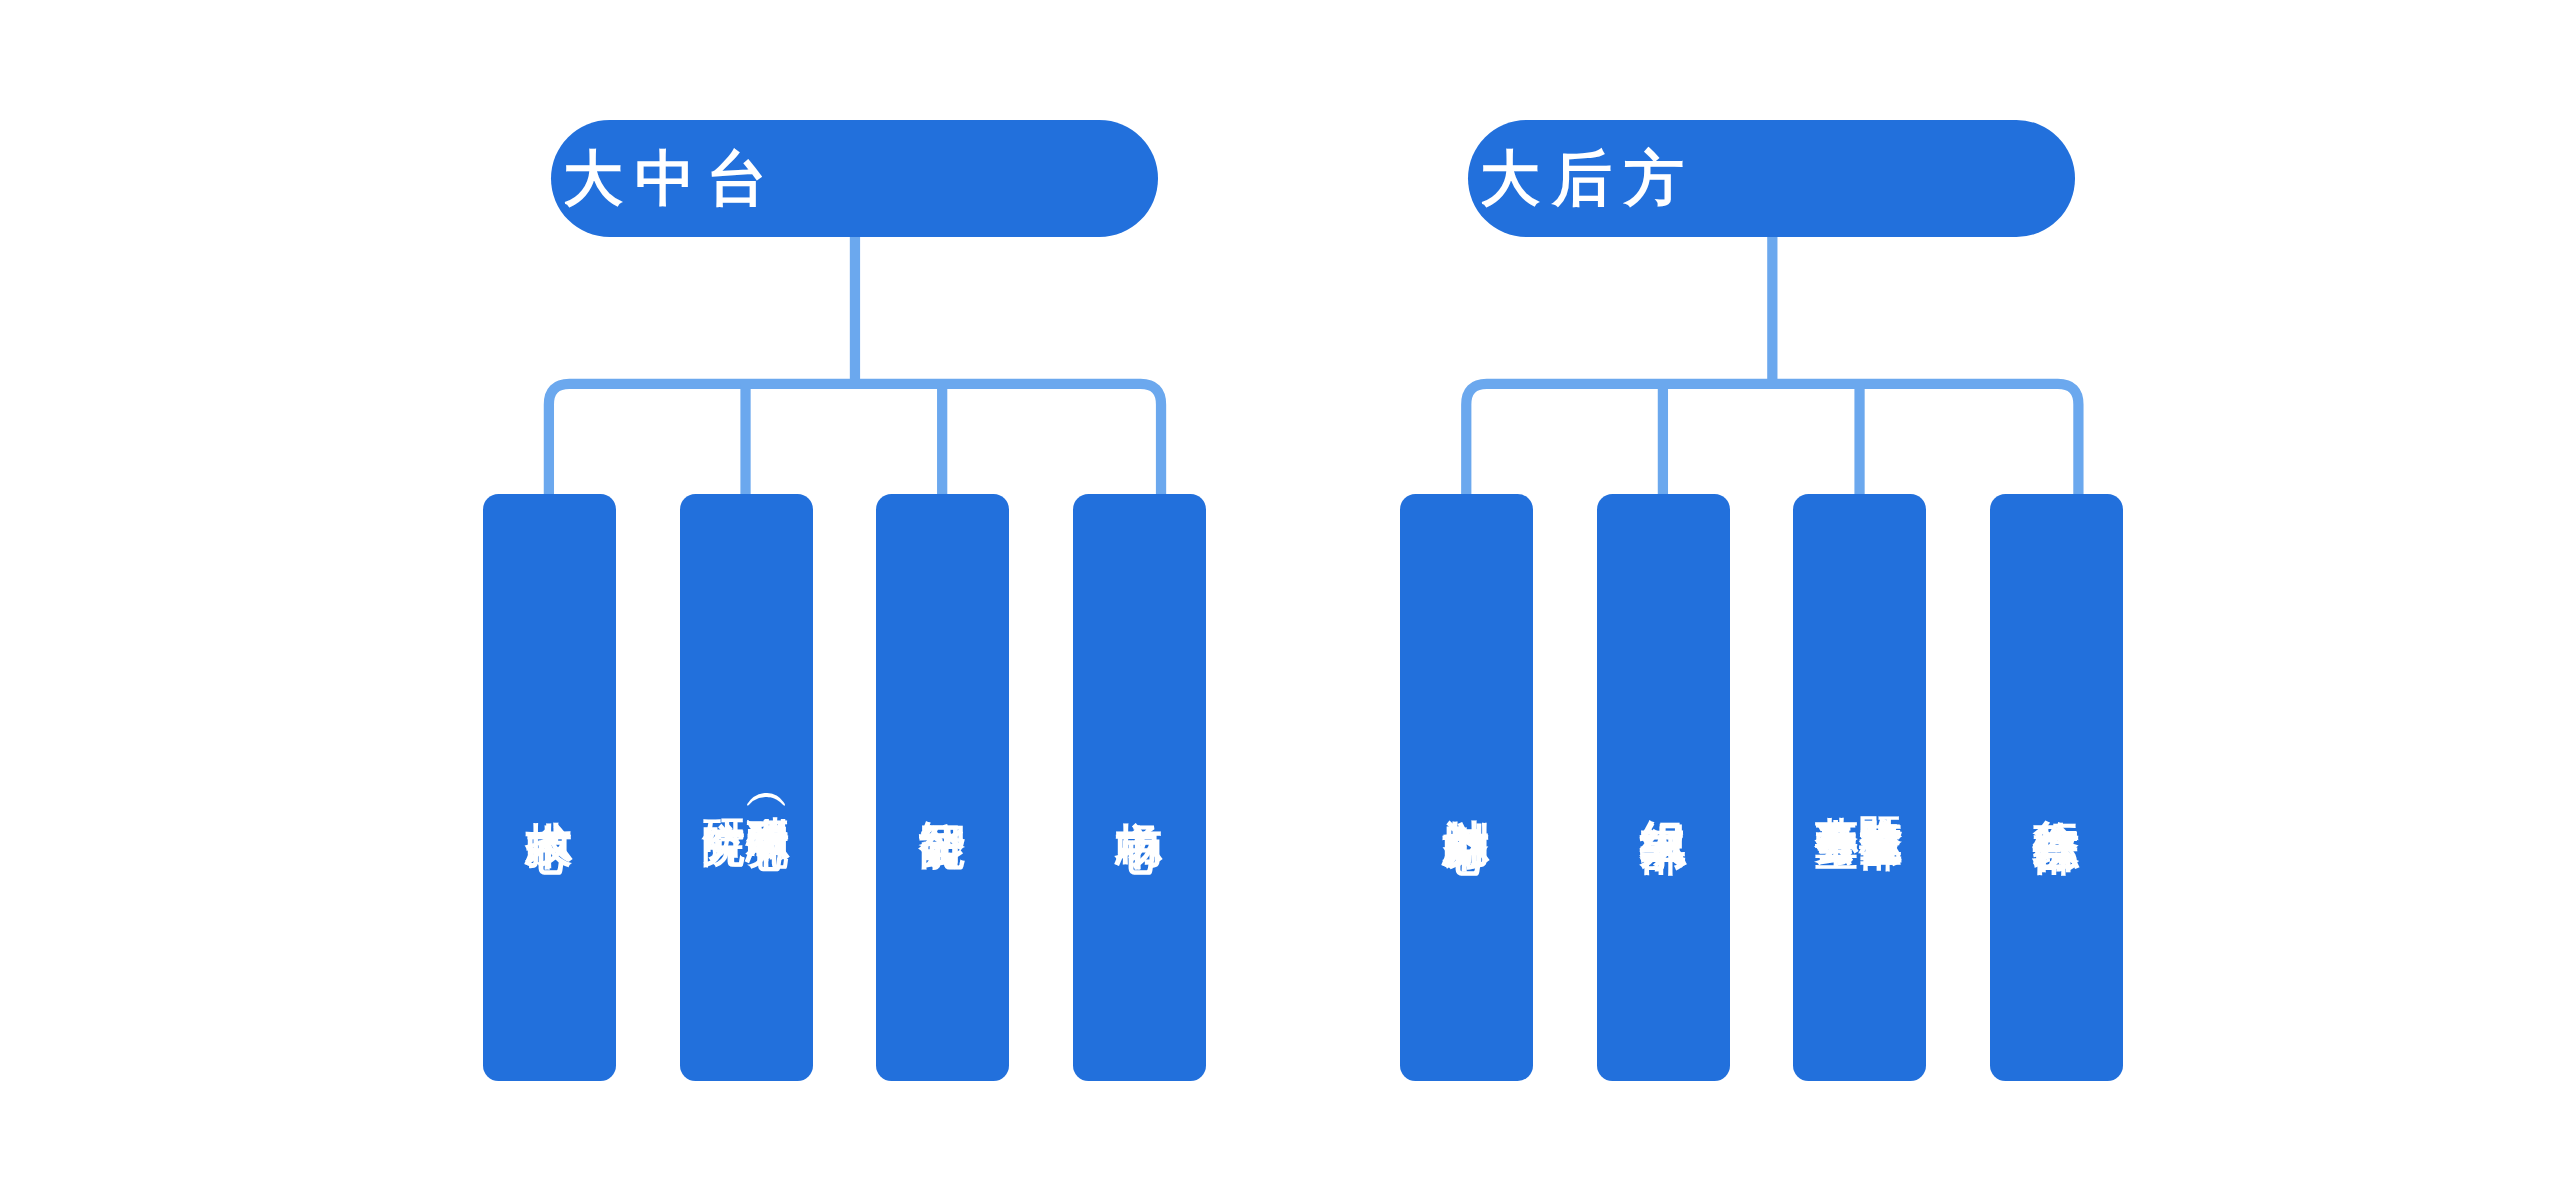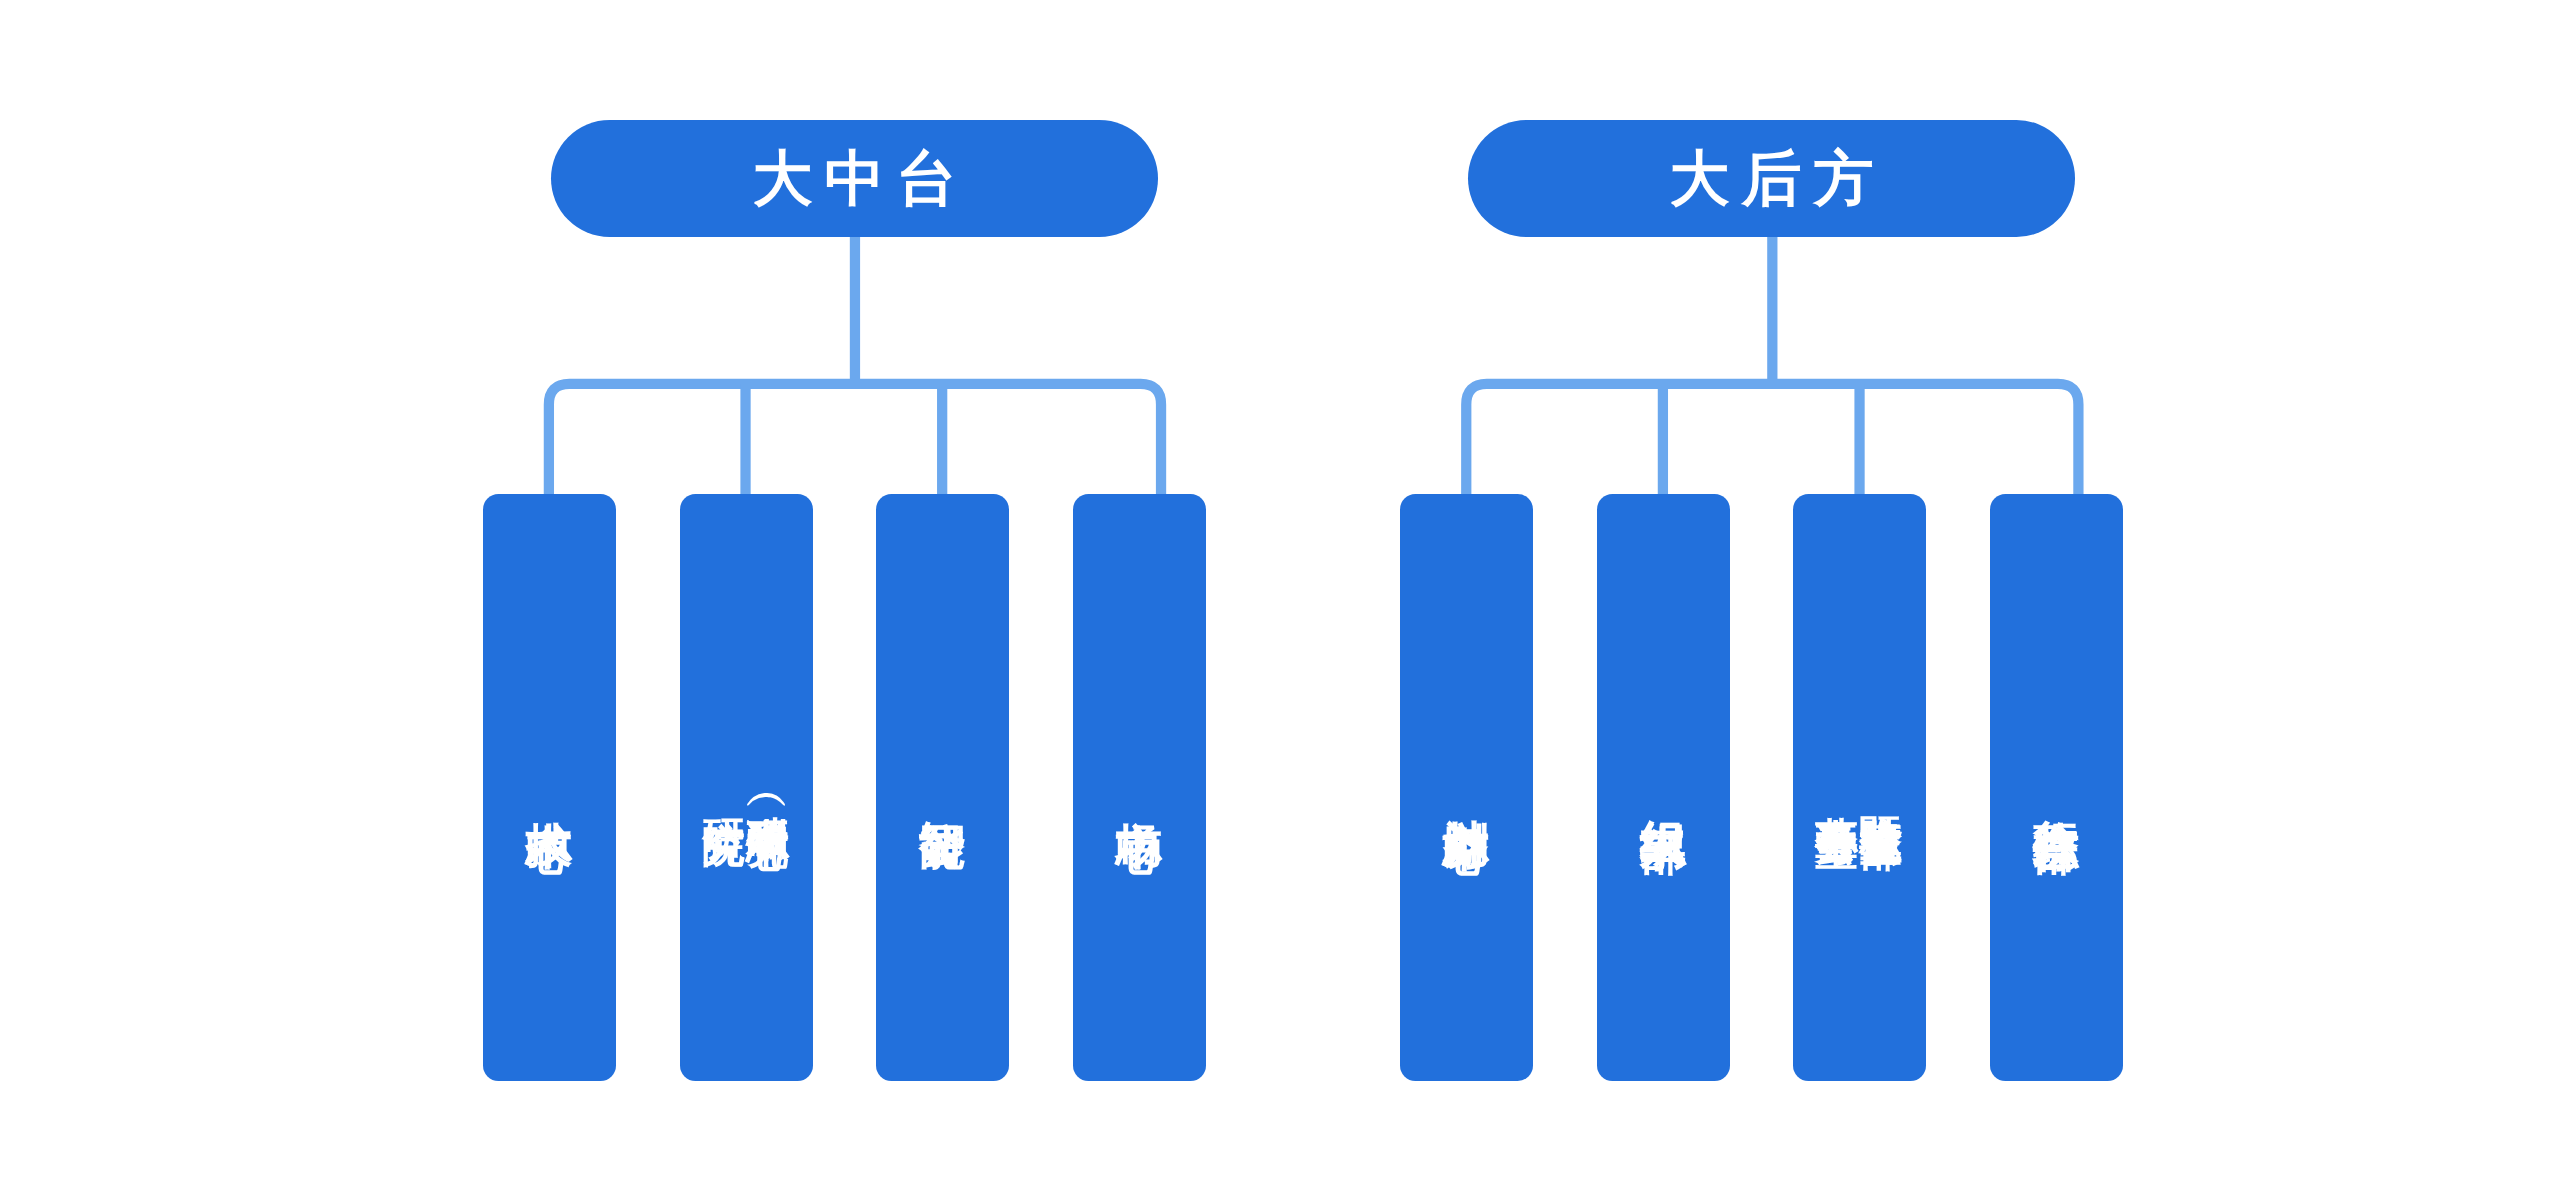--- a/index.html
+++ b/index.html
@@ -43,21 +43,21 @@
   .parent-pill {
     position: absolute;
     left: 551px;
     top: 120px;
     width: 607px;
     height: 117px;
     border-radius: 59px;
     background: #2270DC;
     display: flex;
     align-items: center;
-    justify-content: center;
+    justify-content: flex-start;
     box-sizing: border-box;
   }
   .parent-label {
     color: #ffffff;
     font-size: 60px;
     font-weight: 700;
     letter-spacing: 12px;
     text-indent: 12px;
     line-height: 1;
     white-space: nowrap;

